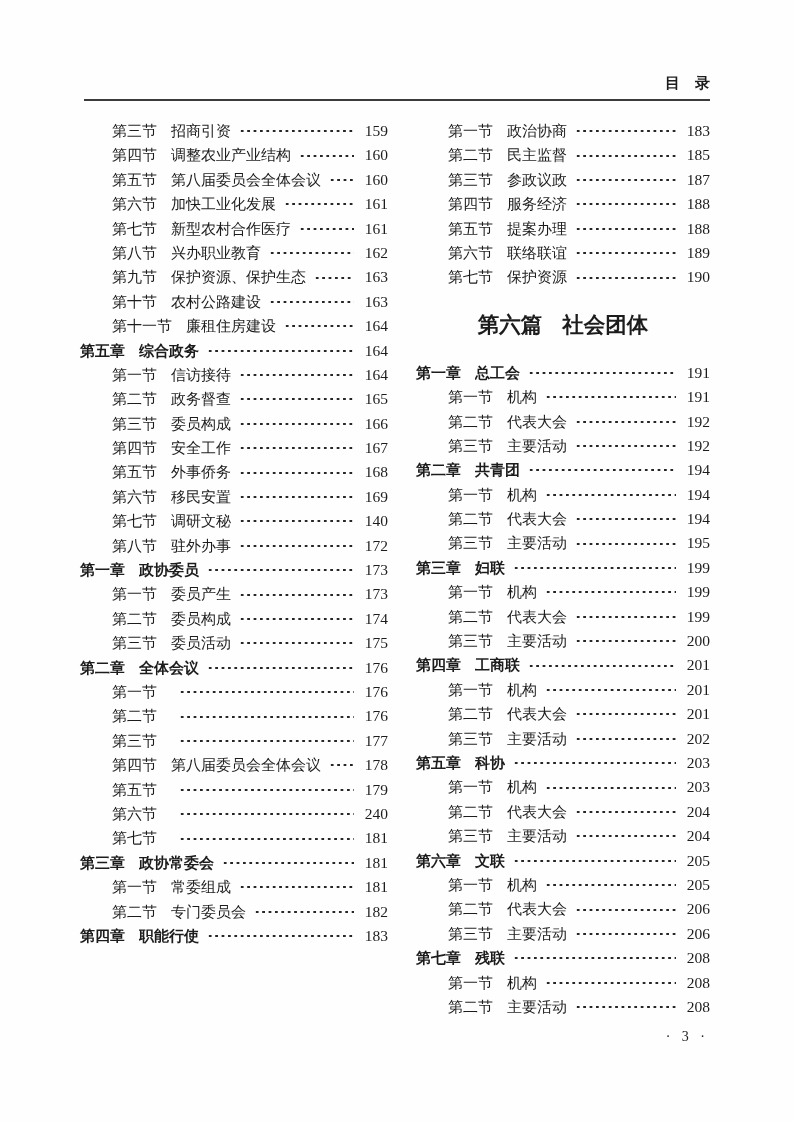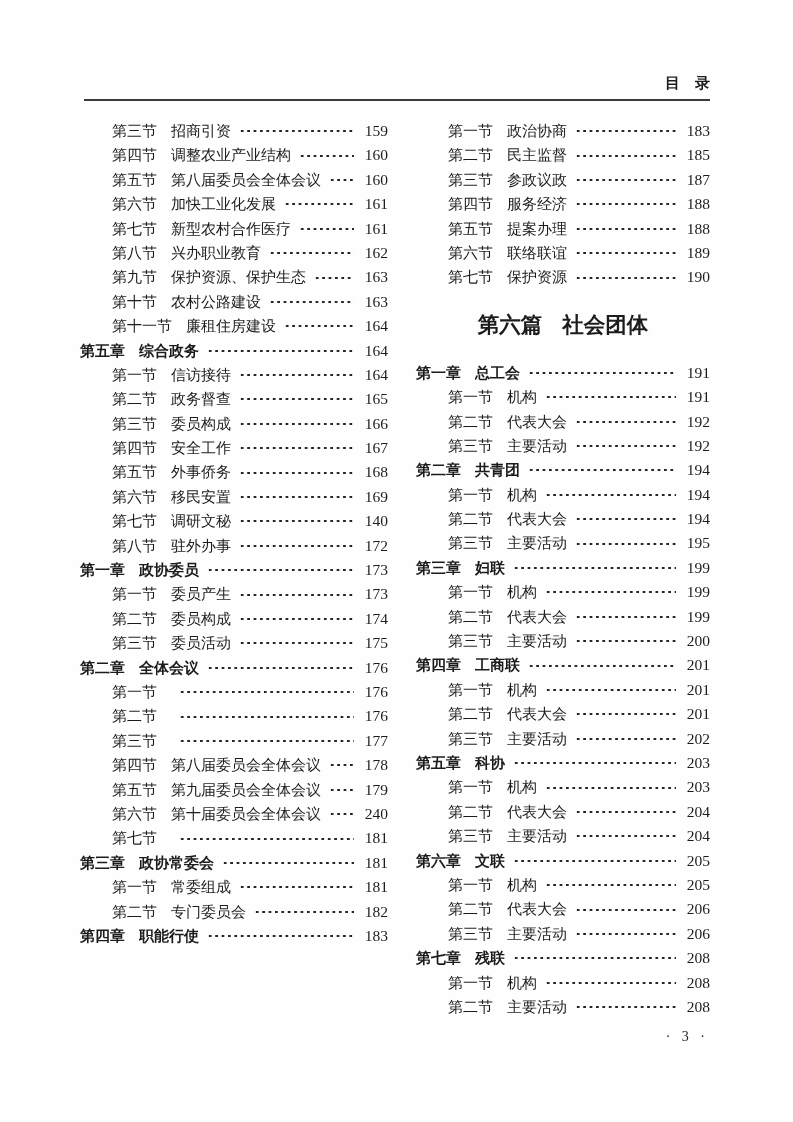--- a/index.html
+++ b/index.html
@@ -227,27 +227,25 @@
         <span class="num">177</span>
       </div>
       <div class="row section">
         <span class="lbl">第四节</span>
         <span class="ttl">第八届委员会全体会议</span>
         <span class="leader"></span>
         <span class="num">178</span>
       </div>
       <div class="row section">
         <span class="lbl">第五节</span>
-        <span class="ttl">第九届委员会全体会议</span>
         <span class="leader"></span>
         <span class="num">179</span>
       </div>
       <div class="row section">
         <span class="lbl">第六节</span>
-        <span class="ttl">第十届委员会全体会议</span>
         <span class="leader"></span>
         <span class="num">240</span>
       </div>
       <div class="row section">
         <span class="lbl">第七节</span>
         <span class="leader"></span>
         <span class="num">181</span>
       </div>
       <div class="row chapter">
         <span class="lbl">第三章</span>

